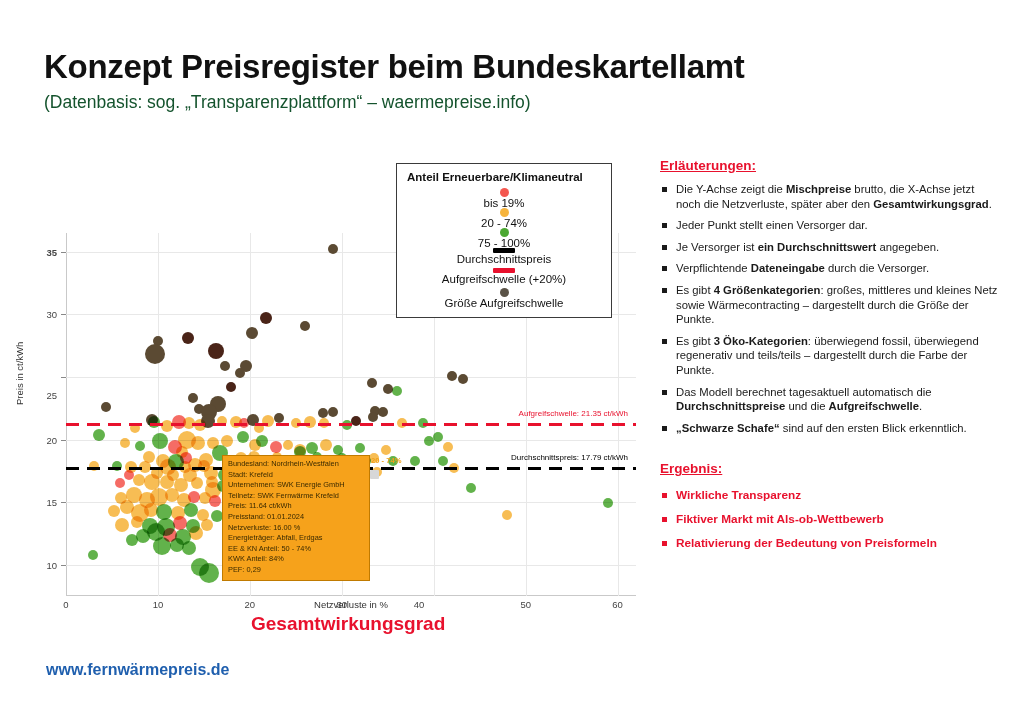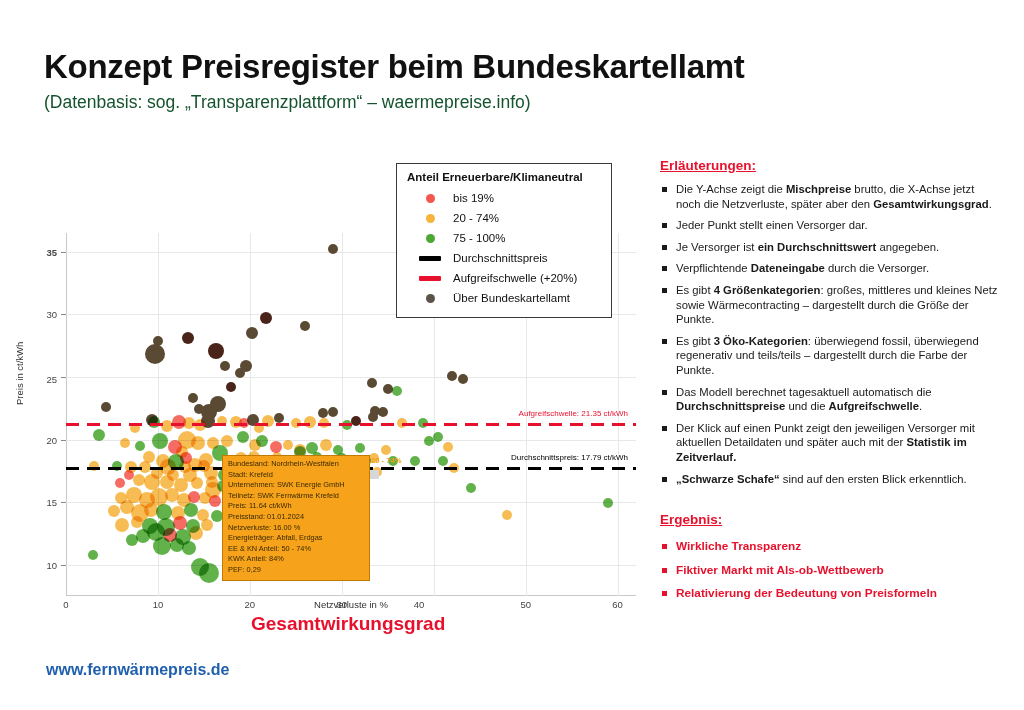--- a/index.html
+++ b/index.html
@@ -77,21 +77,21 @@
   .legend{
     position:absolute;left:396px;top:163px;
     width:216px;
     background:#ffffff;border:1.5px solid #3a3a3a;
     padding:7px 10px 9px 10px;
     box-sizing:border-box;
   }
   .legend-title{
     font-size:11.5px;font-weight:bold;color:#111;margin-bottom:5px;
   }
-  .legend-row{display:flex;align-items:center;height:20px;}
+  .legend-row{display:flex;align-items:center;height:20px;flex-direction:column;}
   .legend-key{width:46px;display:flex;justify-content:center;align-items:center;}
   .legend-dot{width:9px;height:9px;border-radius:50%;}
   .legend-dash{width:22px;height:5px;border-radius:1px;}
   .legend-text{font-size:11.5px;color:#111;}
 
   
   .tooltip{
     position:absolute;left:222px;top:455px;
     width:148px;
     background:#F6A21B;border:1px solid #C07A00;
@@ -165,21 +165,21 @@
         <div class="gridline" style="left: 0px; top: 143.948px; height: 1px; width: 570px;"></div>
         <div class="gridline" style="left: 0px; top: 81.3621px; height: 1px; width: 570px;"></div>
         <div class="gridline" style="left: 0px; top: 18.7759px; height: 1px; width: 570px;"></div>
         <div class="ytick-mark" style="left: -5px; top: 331.707px;"></div>
         <div class="ytick" style="top: 331.707px; right: 579px;">10</div>
         <div class="ytick-mark" style="left: -5px; top: 269.121px;"></div>
         <div class="ytick" style="top: 269.121px; right: 579px;">15</div>
         <div class="ytick-mark" style="left: -5px; top: 206.534px;"></div>
         <div class="ytick" style="top: 206.534px; right: 579px;">20</div>
         <div class="ytick-mark" style="left: -5px; top: 143.948px;"></div>
-        <div class="ytick" style="top: 146px; right: 579px;">25</div>
+        <div class="ytick" style="top: 162px; right: 579px;">25</div>
         <div class="ytick-mark" style="left: -5px; top: 81.3621px;"></div>
         <div class="ytick" style="top: 81.3621px; right: 579px;">30</div>
         <div class="ytick-mark" style="left: -5px; top: 18.7759px;"></div>
         <div class="ytick" style="top: 18.7759px; right: 579px; font-weight: bold;">35</div>
         <div class="xtick" style="left: 0px;">0</div>
         <div class="xtick" style="left: 91.9355px;">10</div>
         <div class="xtick" style="left: 183.871px;">20</div>
         <div class="xtick" style="left: 275.806px;">30</div>
         <div class="xtick" style="left: 353px;">40</div>
         <div class="xtick" style="left: 459.677px;">50</div>
@@ -394,21 +394,21 @@
         <div class="legend-row">
           <div class="legend-key">
             <div class="legend-dash" style="background: rgb(232, 17, 45);"></div>
           </div>
           <div class="legend-text">Aufgreifschwelle (+20%)</div>
         </div>
         <div class="legend-row">
           <div class="legend-key">
             <div class="legend-dot" style="background: rgb(91, 83, 71);"></div>
           </div>
-          <div class="legend-text">Über Bundeskartellamt</div>
+          <div class="legend-text">Größe Aufgreifschwelle</div>
         </div>
       </div>
   </div>
 
   <div class="tooltip">
     <div id="tooltip-lines">
         <div>Bundesland: Nordrhein-Westfalen</div>
         <div>Stadt: Krefeld</div>
         <div>Unternehmen: SWK Energie GmbH</div>
         <div>Teilnetz: SWK Fernwärme Krefeld</div>
@@ -430,21 +430,20 @@
   <div class="rcol">
     <div class="rhead">Erläuterungen:</div>
     <ul class="rlist" id="expl-list">
         <li>Die Y-Achse zeigt die <b>Mischpreise</b> brutto, die X-Achse jetzt noch die Netzverluste, später aber den <b>Gesamtwirkungsgrad</b>.</li>
         <li>Jeder Punkt stellt einen Versorger dar.</li>
         <li>Je Versorger ist <b>ein Durchschnittswert</b> angegeben.</li>
         <li>Verpflichtende <b>Dateneingabe</b> durch die Versorger.</li>
         <li>Es gibt <b>4 Größenkategorien</b>: großes, mittleres und kleines Netz sowie Wärmecontracting – dargestellt durch die Größe der Punkte.</li>
         <li>Es gibt <b>3 Öko-Kategorien</b>: überwiegend fossil, überwiegend regenerativ und teils/teils – dargestellt durch die Farbe der Punkte.</li>
         <li>Das Modell berechnet tagesaktuell automatisch die <b>Durchschnittspreise</b> und die <b>Aufgreifschwelle</b>.</li>
-        <li>Der Klick auf einen Punkt zeigt den jeweiligen Versorger mit aktuellen Detaildaten und später auch mit der <b>Statistik im Zeitverlauf.</b></li>
         <li><b>„Schwarze Schafe“</b> sind auf den ersten Blick erkenntlich.</li>
       </ul>
     <div class="rhead2">Ergebnis:</div>
     <ul class="rlist red" id="res-list">
         <li>Wirkliche Transparenz</li>
         <li>Fiktiver Markt mit Als-ob-Wettbewerb</li>
         <li>Relativierung der Bedeutung von Preisformeln</li>
       </ul>
   </div>
 

